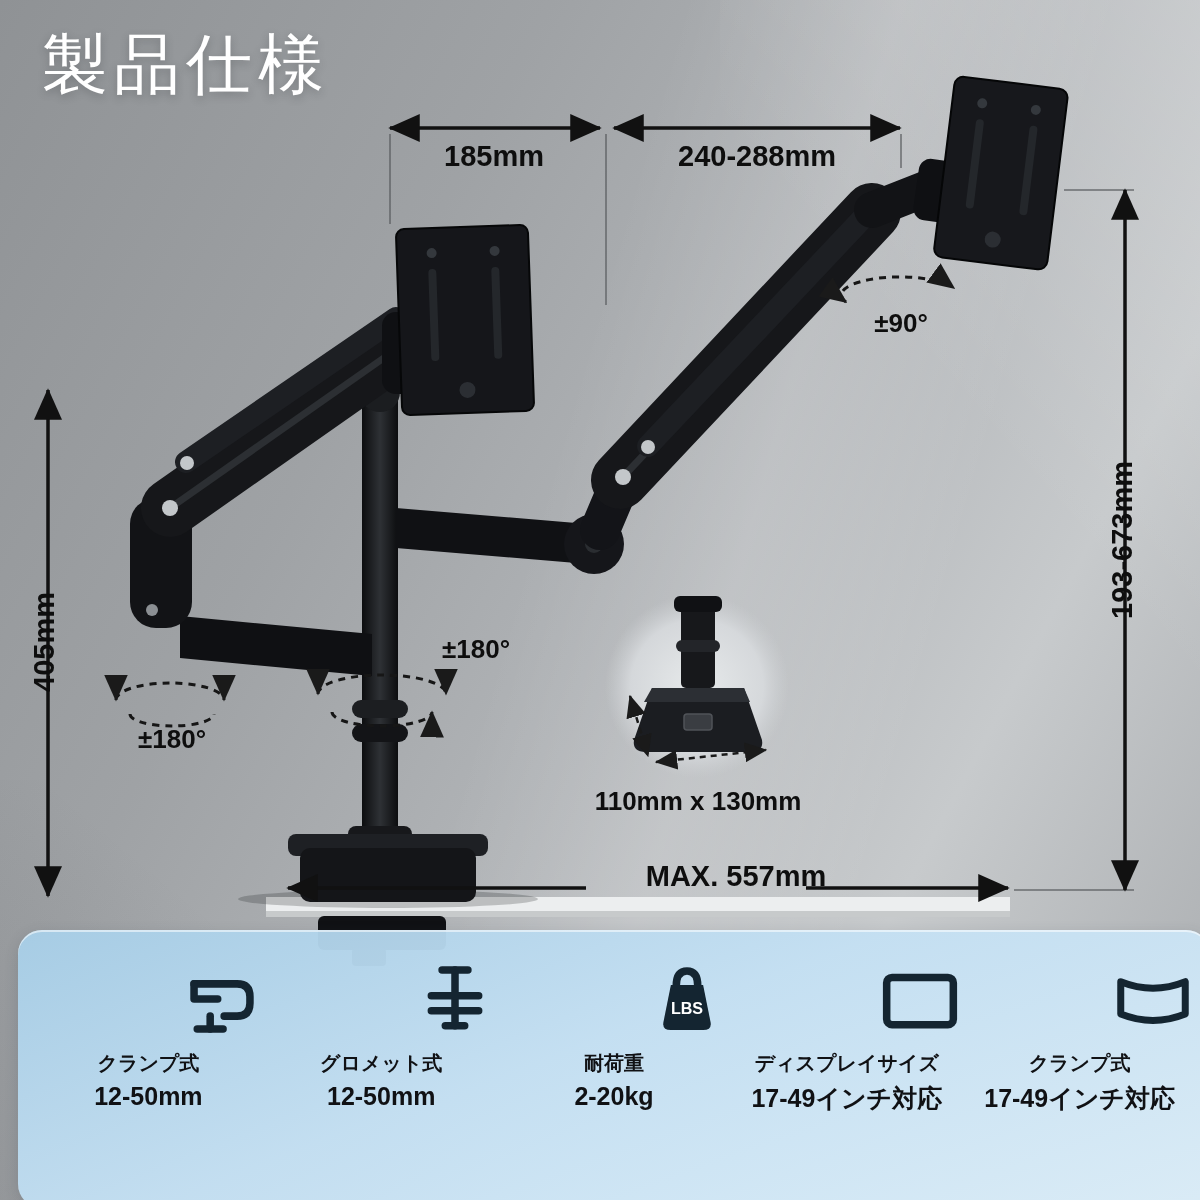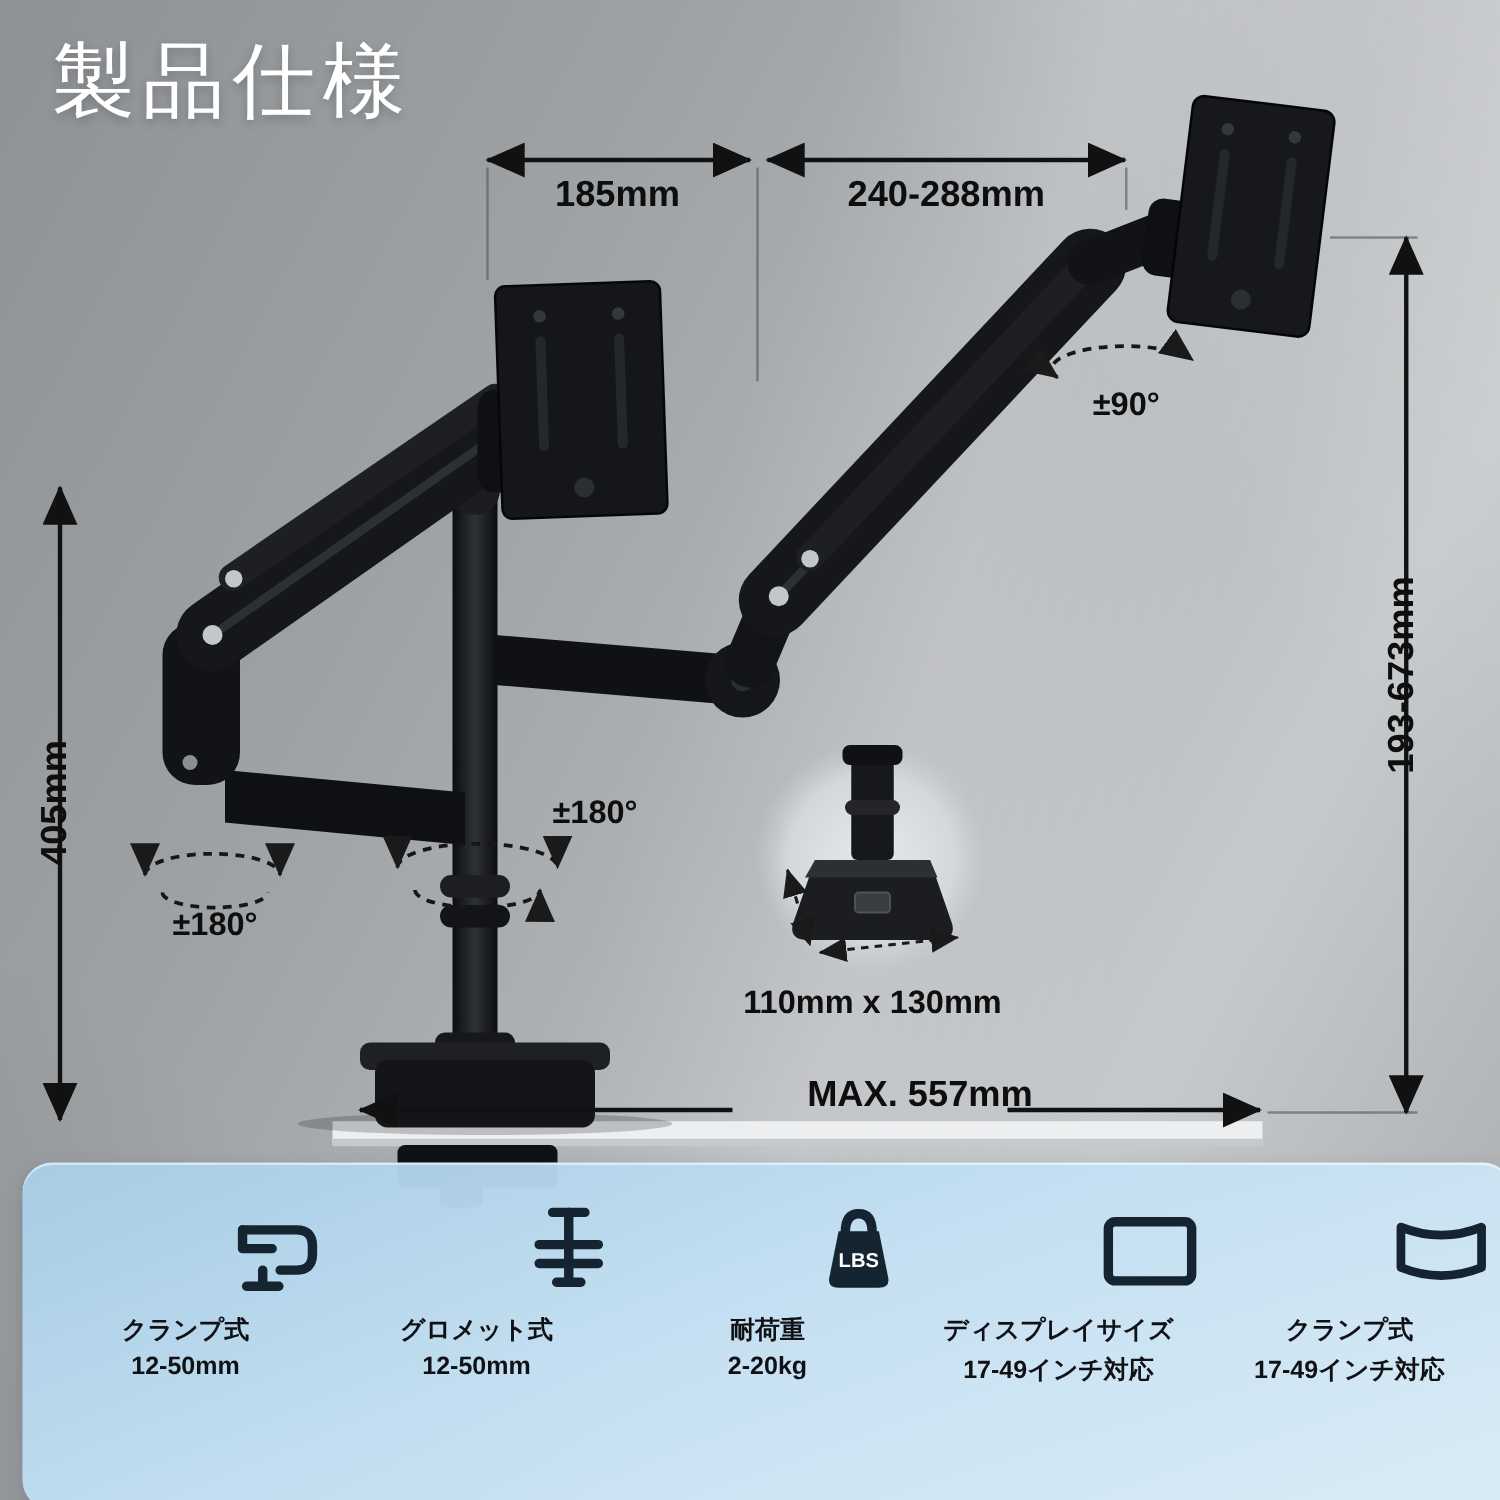--- a/index.html
+++ b/index.html
@@ -23,21 +23,21 @@
   .dim.r{font-size:26px;}
   .dim.rc{transform:translateX(-50%);font-size:26px;}
   .panel{position:absolute;left:18px;top:930px;width:1164px;height:254px;border-radius:24px;
       background:linear-gradient(160deg,rgba(167,206,231,0.96) 0%,rgba(196,224,243,0.96) 45%,rgba(220,238,249,0.96) 100%);
       box-shadow:inset 0 2px 0 rgba(255,255,255,0.55),0 4px 14px rgba(50,60,70,0.18);
       display:flex;align-items:flex-start;padding:24px 14px 0;}
   .feature{flex:1;text-align:center;color:#101114;}
   .f-icon{height:92px;display:flex;align-items:center;justify-content:flex-end;}
   .fline{font-weight:bold;white-space:nowrap;}
   .fline.l1{font-size:20px;margin-top:4px;}
-  .fline.l2{font-size:20px;margin-top:5px;}
+  .fline.l2{font-size:25px;margin-top:5px;}
   .fline.l3{font-size:20px;margin-top:2px;}
   .fline:empty{display:none;}
 </style>
 </head>
 <body>
 
 <div class="bg"></div>
 <div class="streak-a"></div>
 <div class="streak-b"></div>
 <div class="streak-c"></div>

